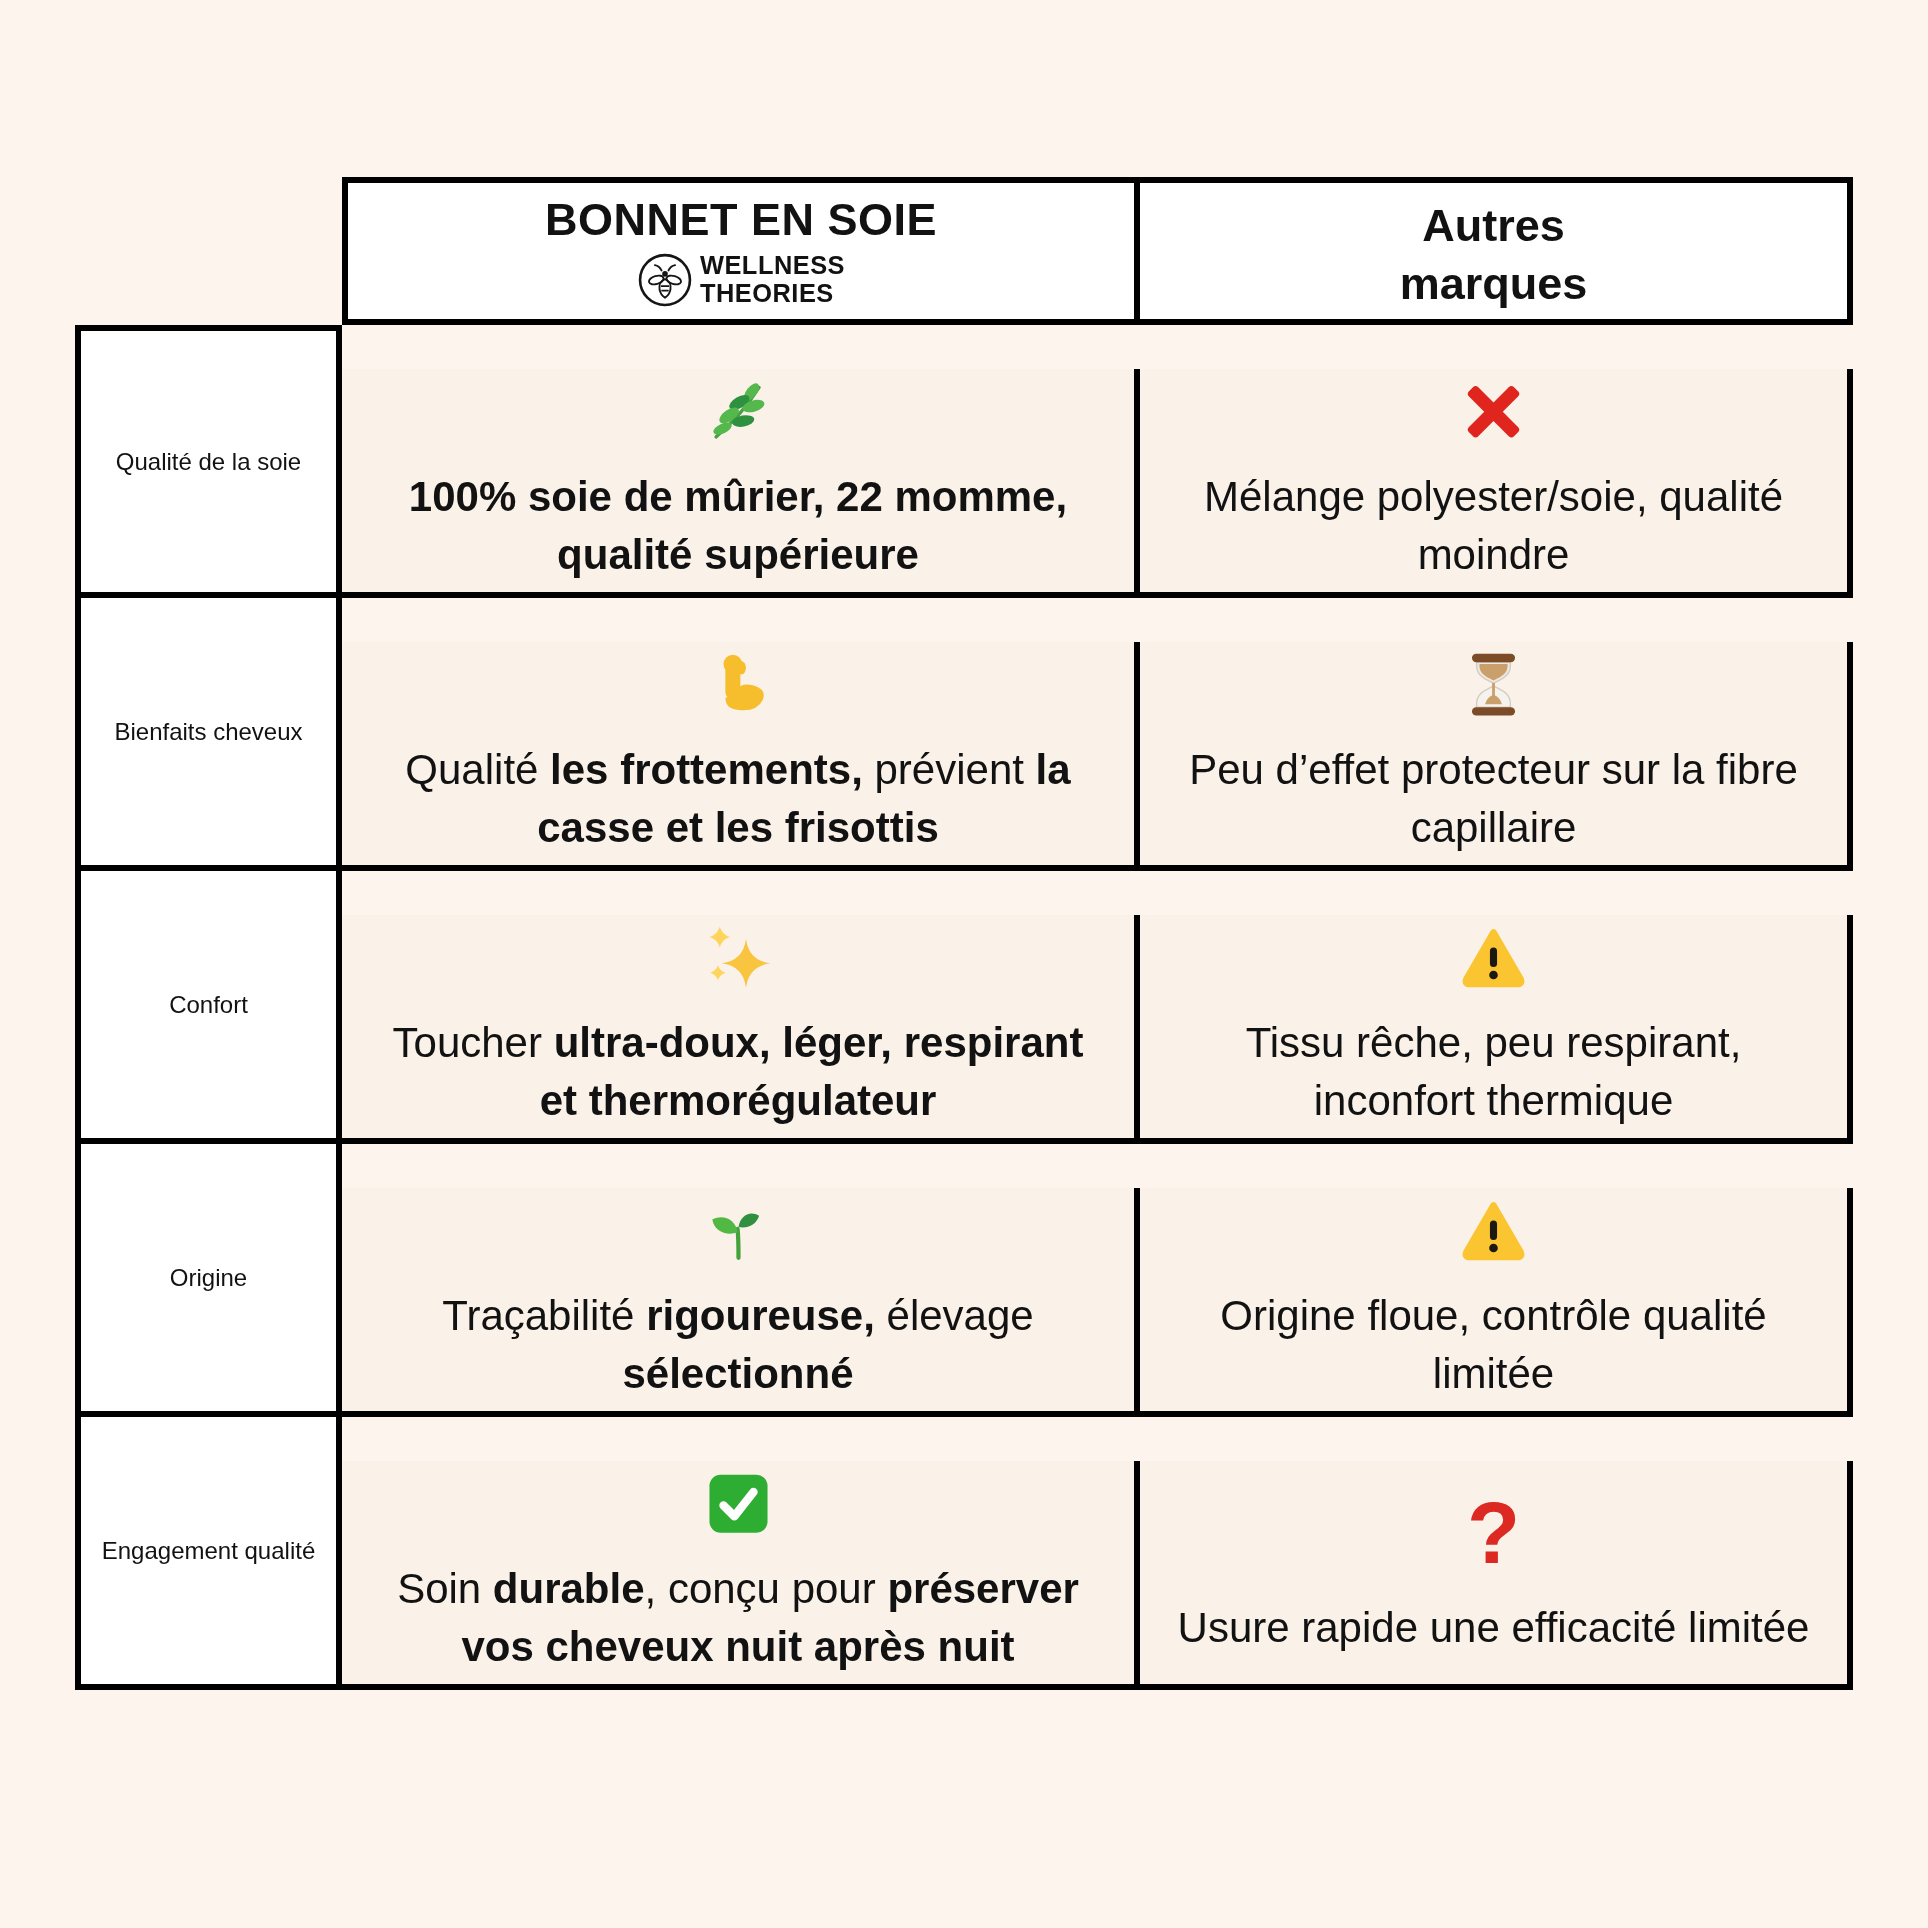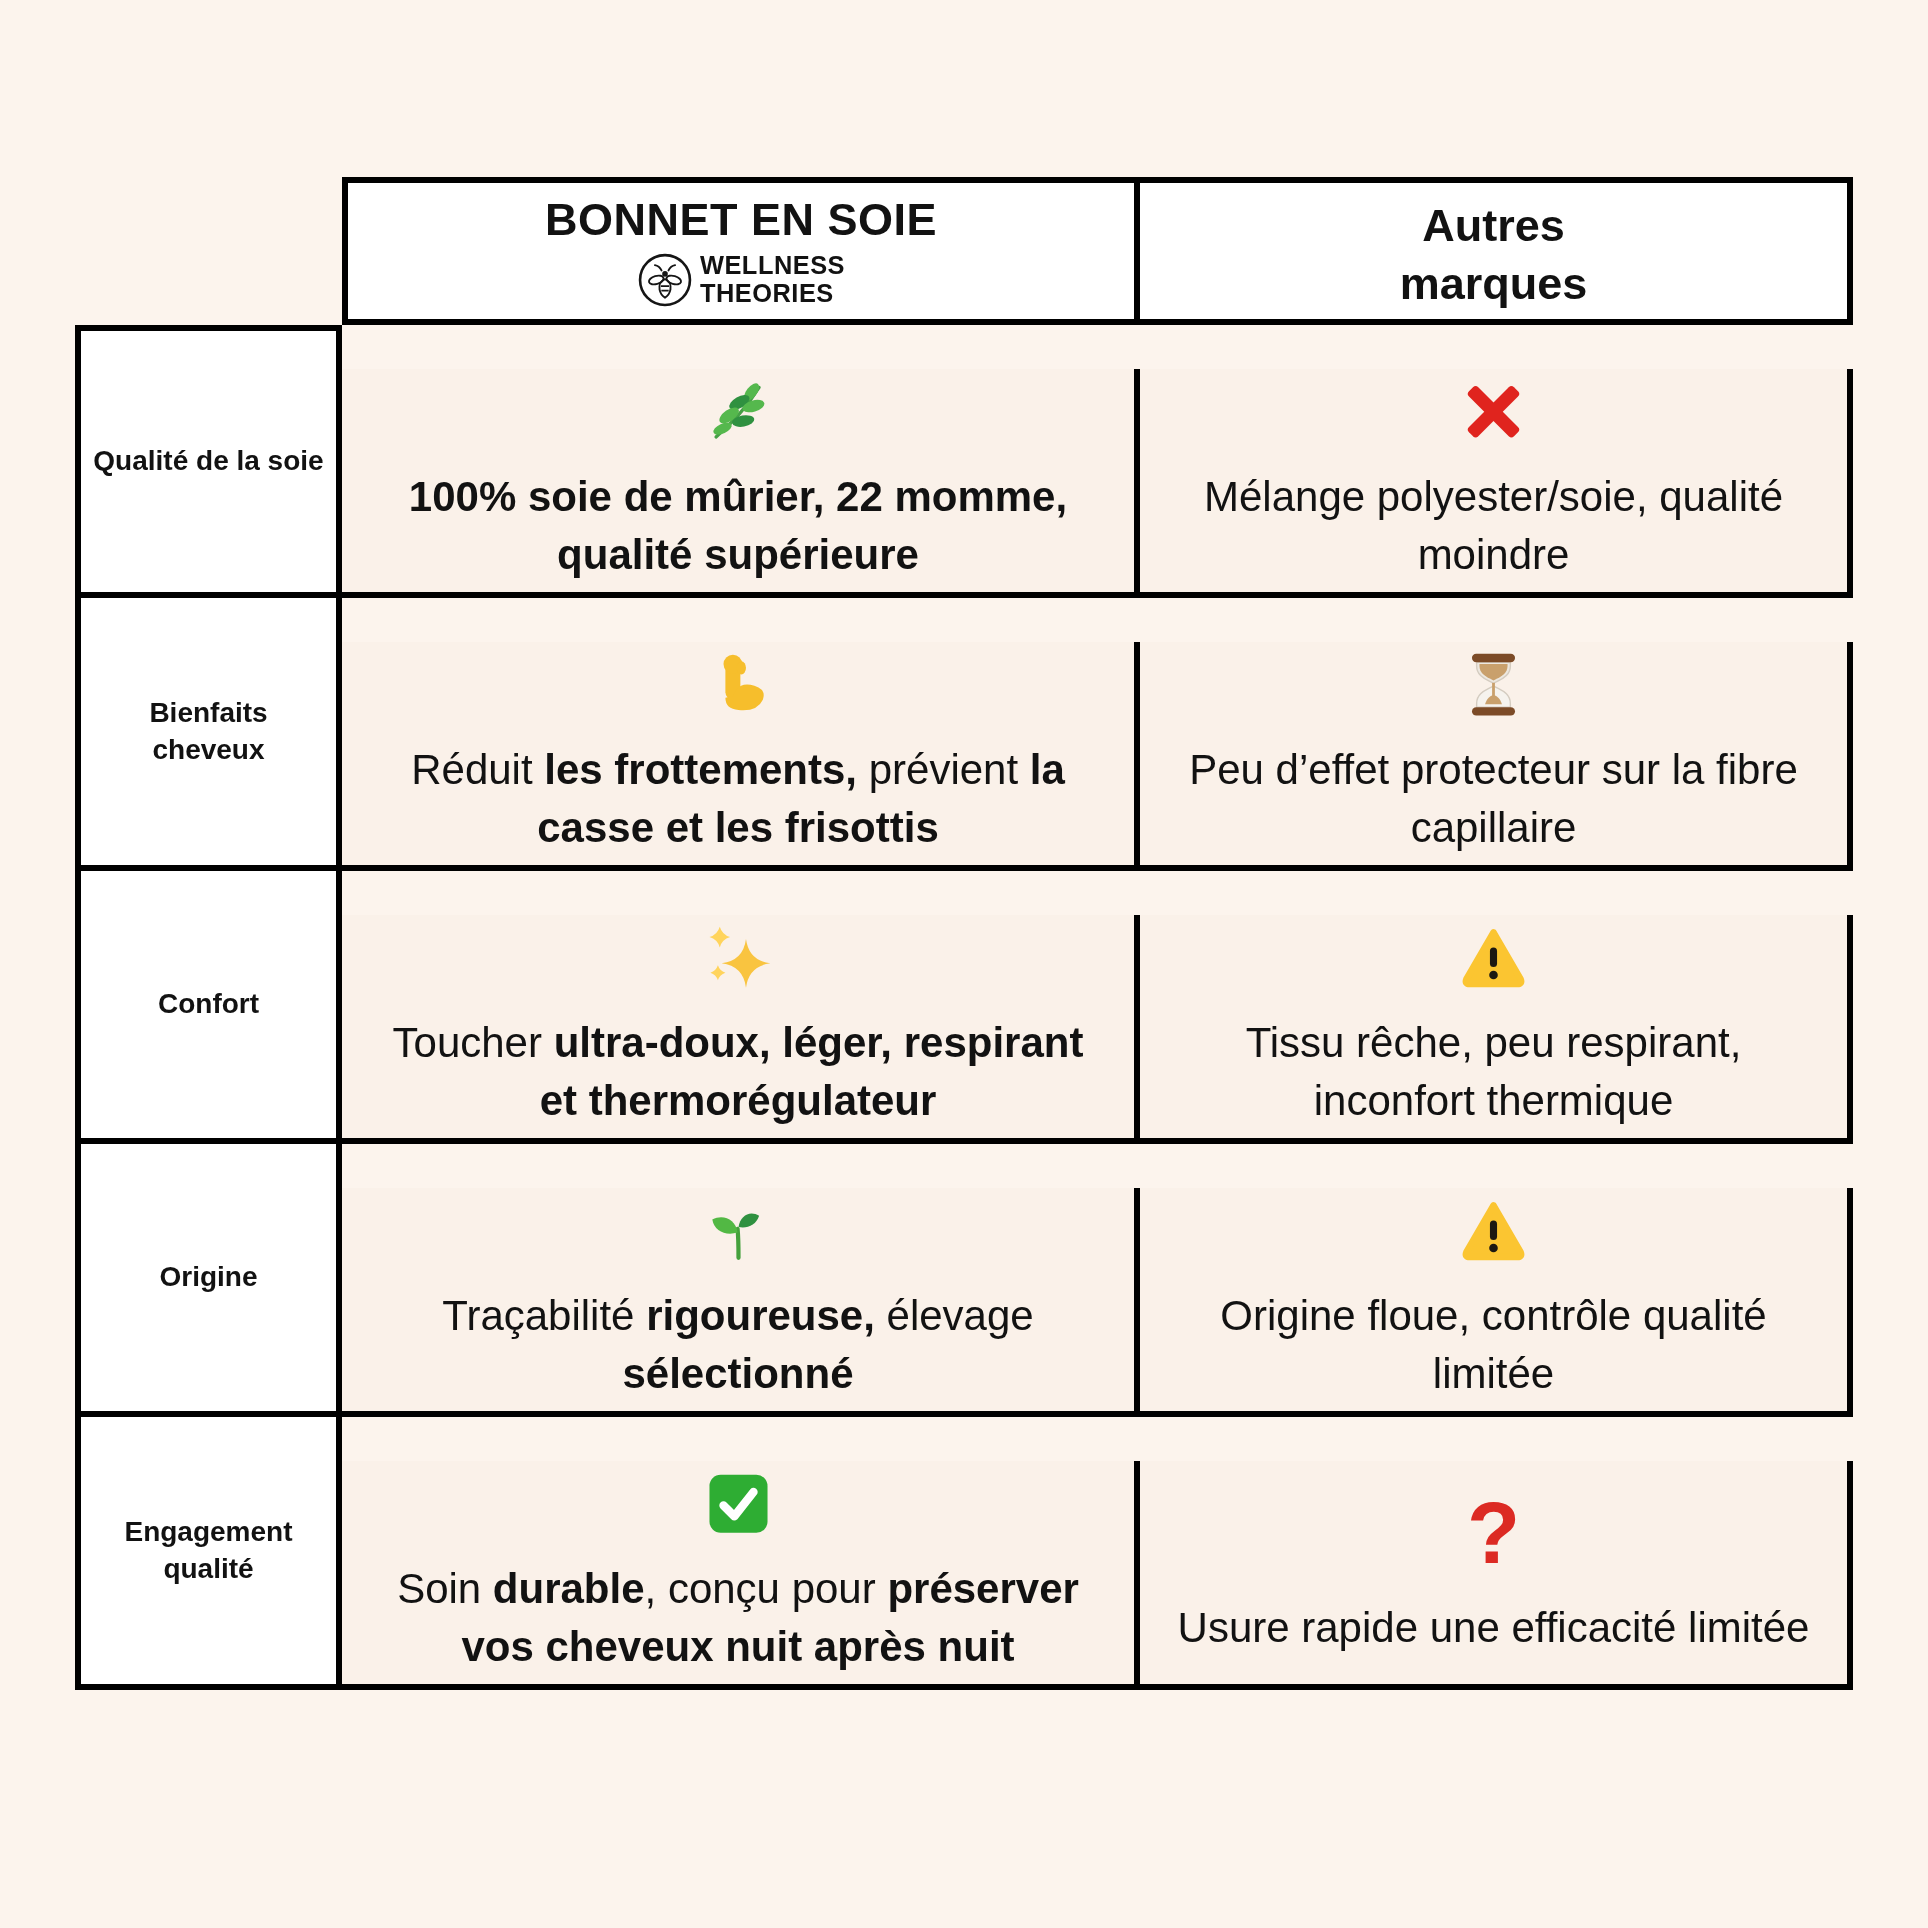--- a/index.html
+++ b/index.html
@@ -28,21 +28,21 @@
   .cell{border:0 solid var(--border);}
   .bt{border-top-width:6.6px;} .bb{border-bottom-width:6.6px;}
   .bl{border-left-width:6.6px;} .br{border-right-width:6.6px;}
   .corner{background:transparent;}
   .head{background:var(--panel-bg);display:flex;flex-direction:column;align-items:center;justify-content:center;}
   .head-title{font-size:45px;font-weight:700;letter-spacing:0.5px;text-align:center;}
   .brand{display:flex;align-items:center;gap:7px;margin-top:5.6px;}
   .brand-name{font-size:25.4px;font-weight:700;line-height:1.1;letter-spacing:0.5px;text-align:left;}
   .head-others{font-size:45px;font-weight:700;line-height:1.28;text-align:center;white-space:pre-line;margin-top:8px;}
   .label-cell{background:var(--panel-bg);display:flex;align-items:center;justify-content:center;text-align:center;padding:0 9.4px;}
-  .label-cell span{font-size:28px;font-weight:700;line-height:1.3;}
+  .label-cell span{font-size:24px;font-weight:400;line-height:1.3;}
   .data-cell{background:var(--cell-bg);display:flex;flex-direction:column;align-items:center;justify-content:center;gap:22.6px;padding:9.4px 32px;text-align:center;margin-top:44px;}
   .cell-text{font-size:42px;line-height:1.36;font-weight:400;max-width:744px;}
   .seg-b{font-weight:700;}
   .icon{display:block;}
   .qmark{font-size:87px;line-height:1;font-weight:700;color:var(--red);}
 </style>
 </head>
 <body>
 
 <div class="table">
@@ -101,21 +101,21 @@
   </div>
   <div class="cell data-cell br bb">
     <svg class="icon" width="87" height="87" viewBox="0 0 72 72">
       <g fill="#F6BE2C">
         <rect x="22" y="12" width="16" height="40" rx="8"></rect>
         <circle cx="30" cy="14" r="10"></circle>
         <ellipse cx="39" cy="18" rx="5" ry="7"></ellipse>
         <path d="M22 50 Q22 62 36 63 Q56 65 62 52 Q66 41 53 37 Q40 33 34 41 L30 48 Z"></path>
       </g>
     </svg>
-    <p class="cell-text"><span>Réduit </span><span class="seg-b">les frottements,</span><span> prévient </span><span class="seg-b">la casse et les frisottis</span></p>
+    <p class="cell-text"><span>Qualité </span><span class="seg-b">les frottements,</span><span> prévient </span><span class="seg-b">la casse et les frisottis</span></p>
   </div>
   <div class="cell data-cell br bb">
     <svg class="icon" width="83" height="83" viewBox="0 0 72 72">
       <path d="M18 12 h36 v4 c0 9 -7 13 -13 16 l-5 2.5 l-5 -2.5 c-6 -3 -13 -7 -13 -16 z" fill="#EDE8E0" stroke="#D4CCC0" stroke-width="1.5"></path>
       <path d="M18 60 h36 v-4 c0 -9 -7 -13 -13 -16 l-5 -2.5 l-5 2.5 c-6 3 -13 7 -13 16 z" fill="#F6F3EE" stroke="#D4CCC0" stroke-width="1.5"></path>
       <path d="M21 14 h30 v2 c0 7 -6 11 -11 13.5 l-4 2 l-4 -2 c-5 -2.5 -11 -6.5 -11 -13.5 z" fill="#C9A06C"></path>
       <path d="M36 34 v20" stroke="#C9A06C" stroke-width="3"></path>
       <path d="M27 57 h18 c-1.5 -6 -5 -9 -9 -10 c-4 1 -7.5 4 -9 10 z" fill="#C9A06C"></path>
       <rect x="13" y="3" width="46" height="9" rx="4.5" fill="#7C4B27"></rect>
       <rect x="13" y="60" width="46" height="9" rx="4.5" fill="#7C4B27"></rect>

